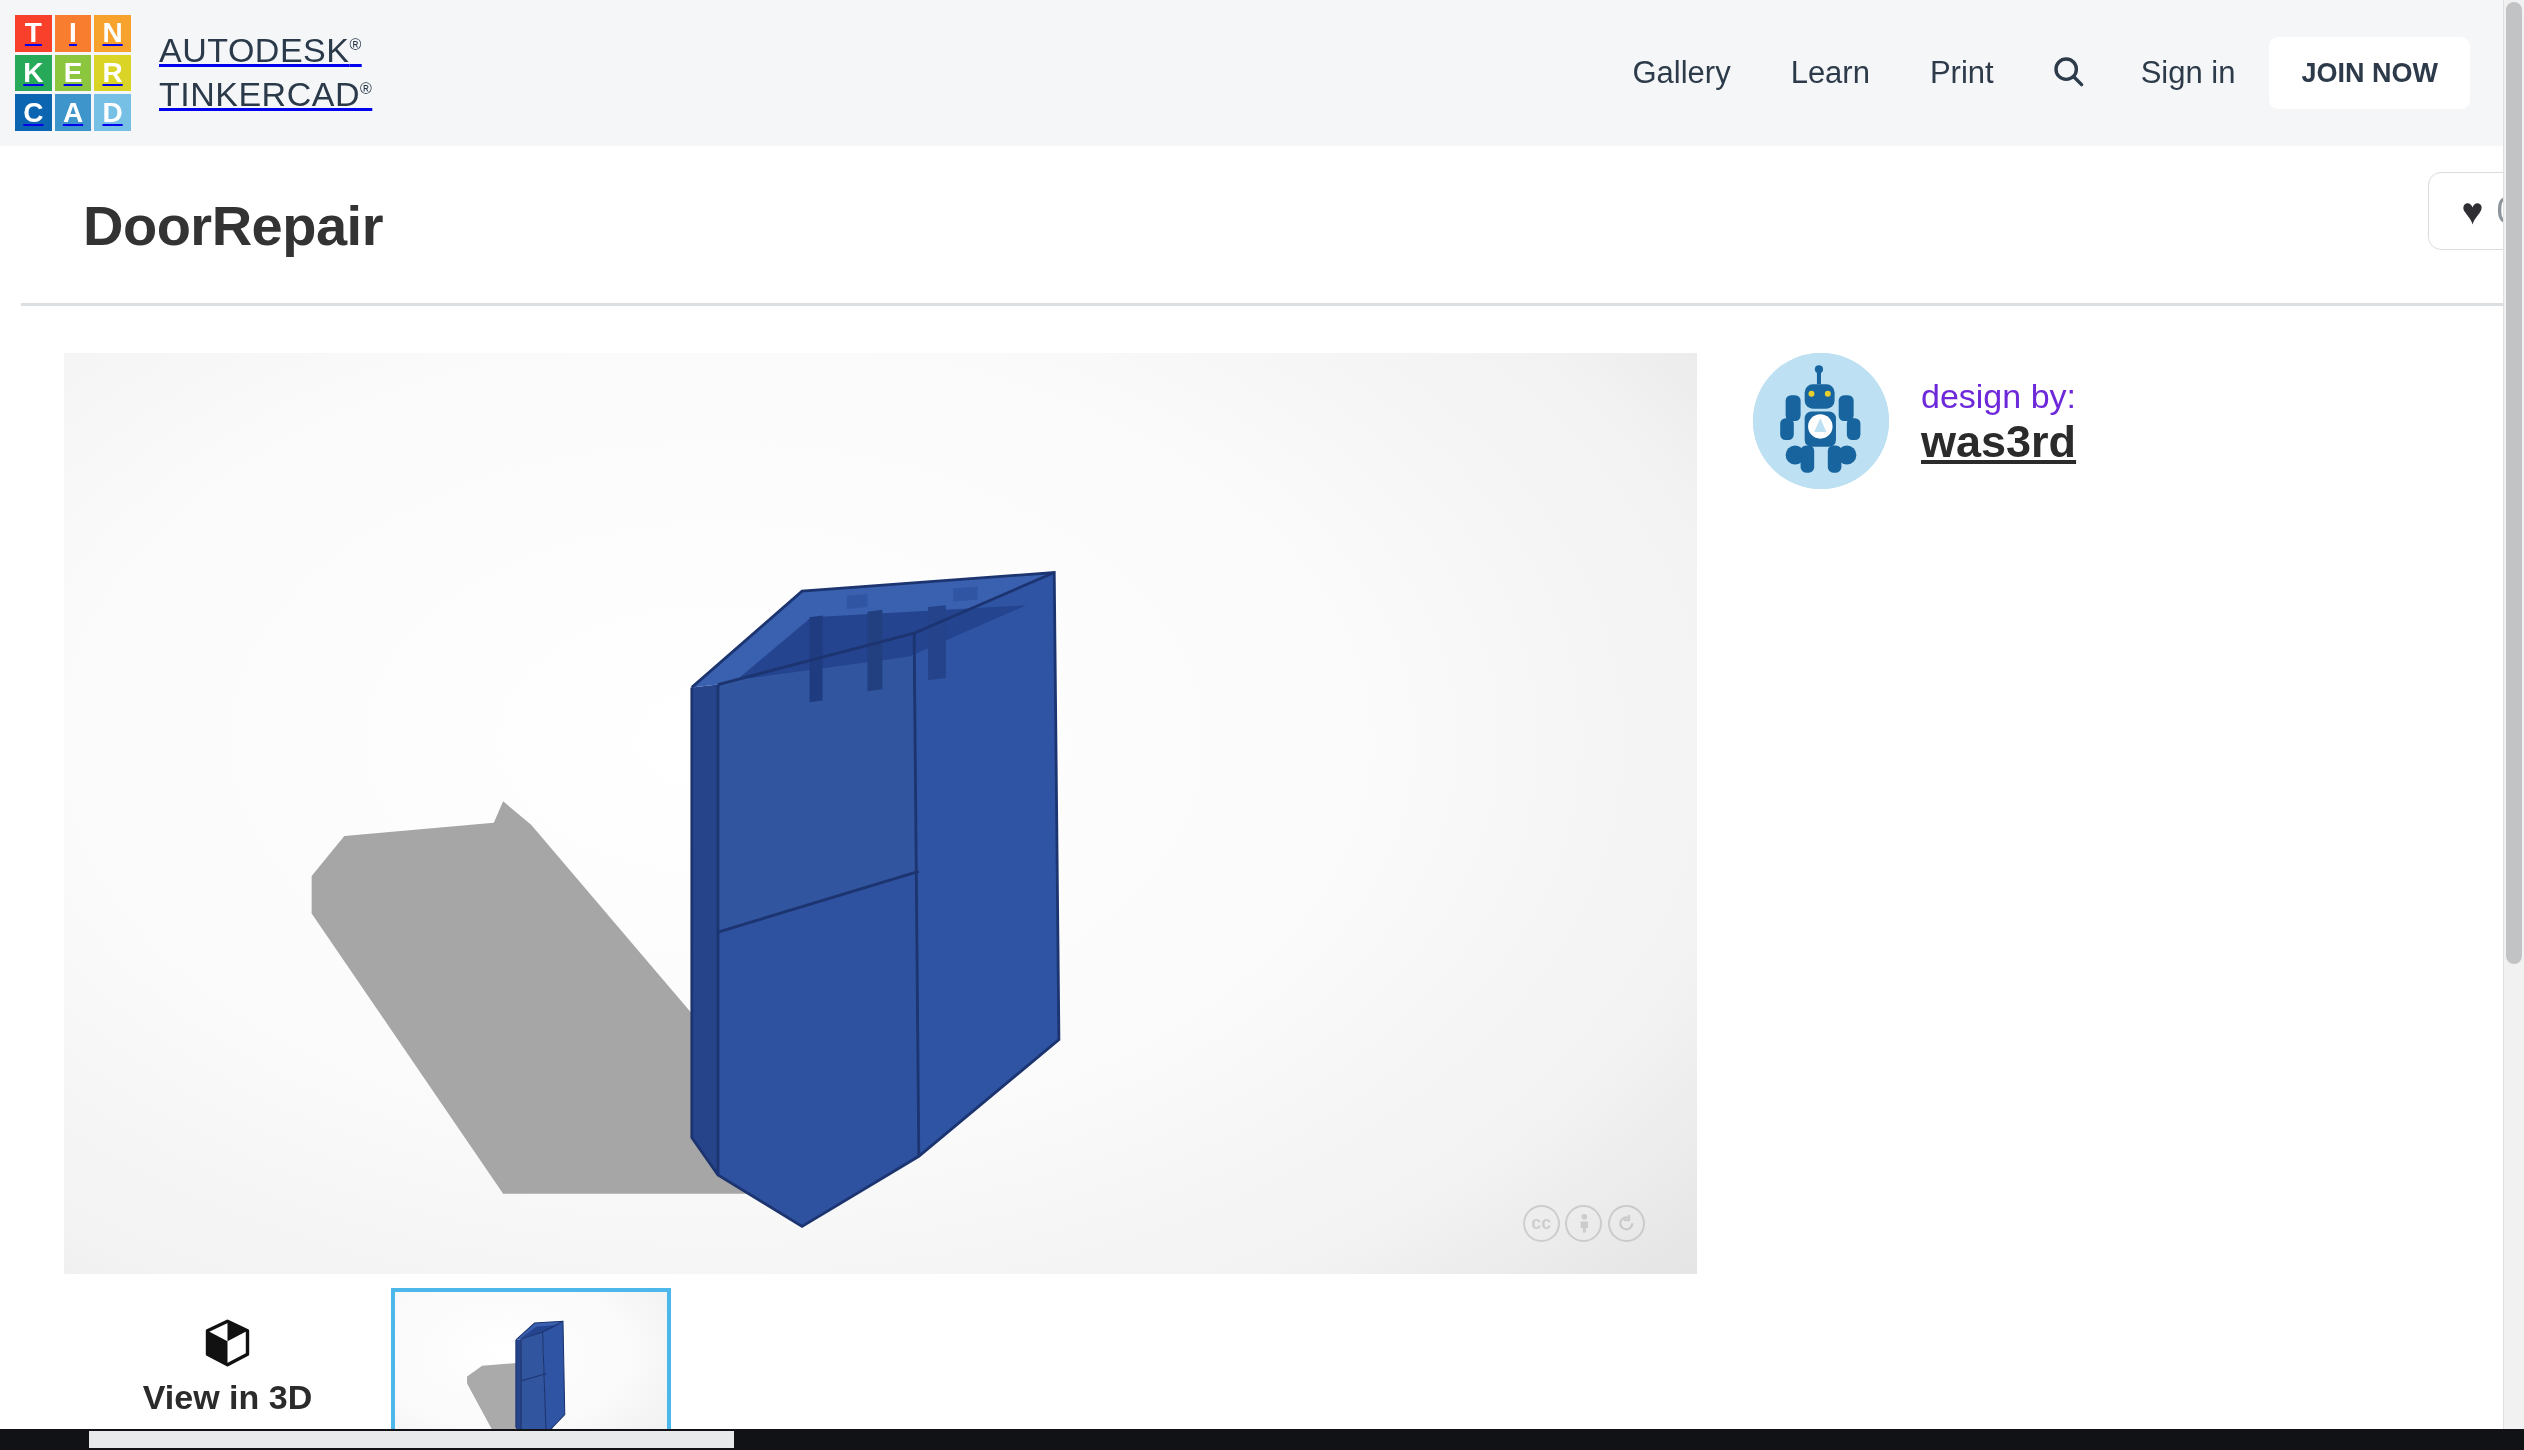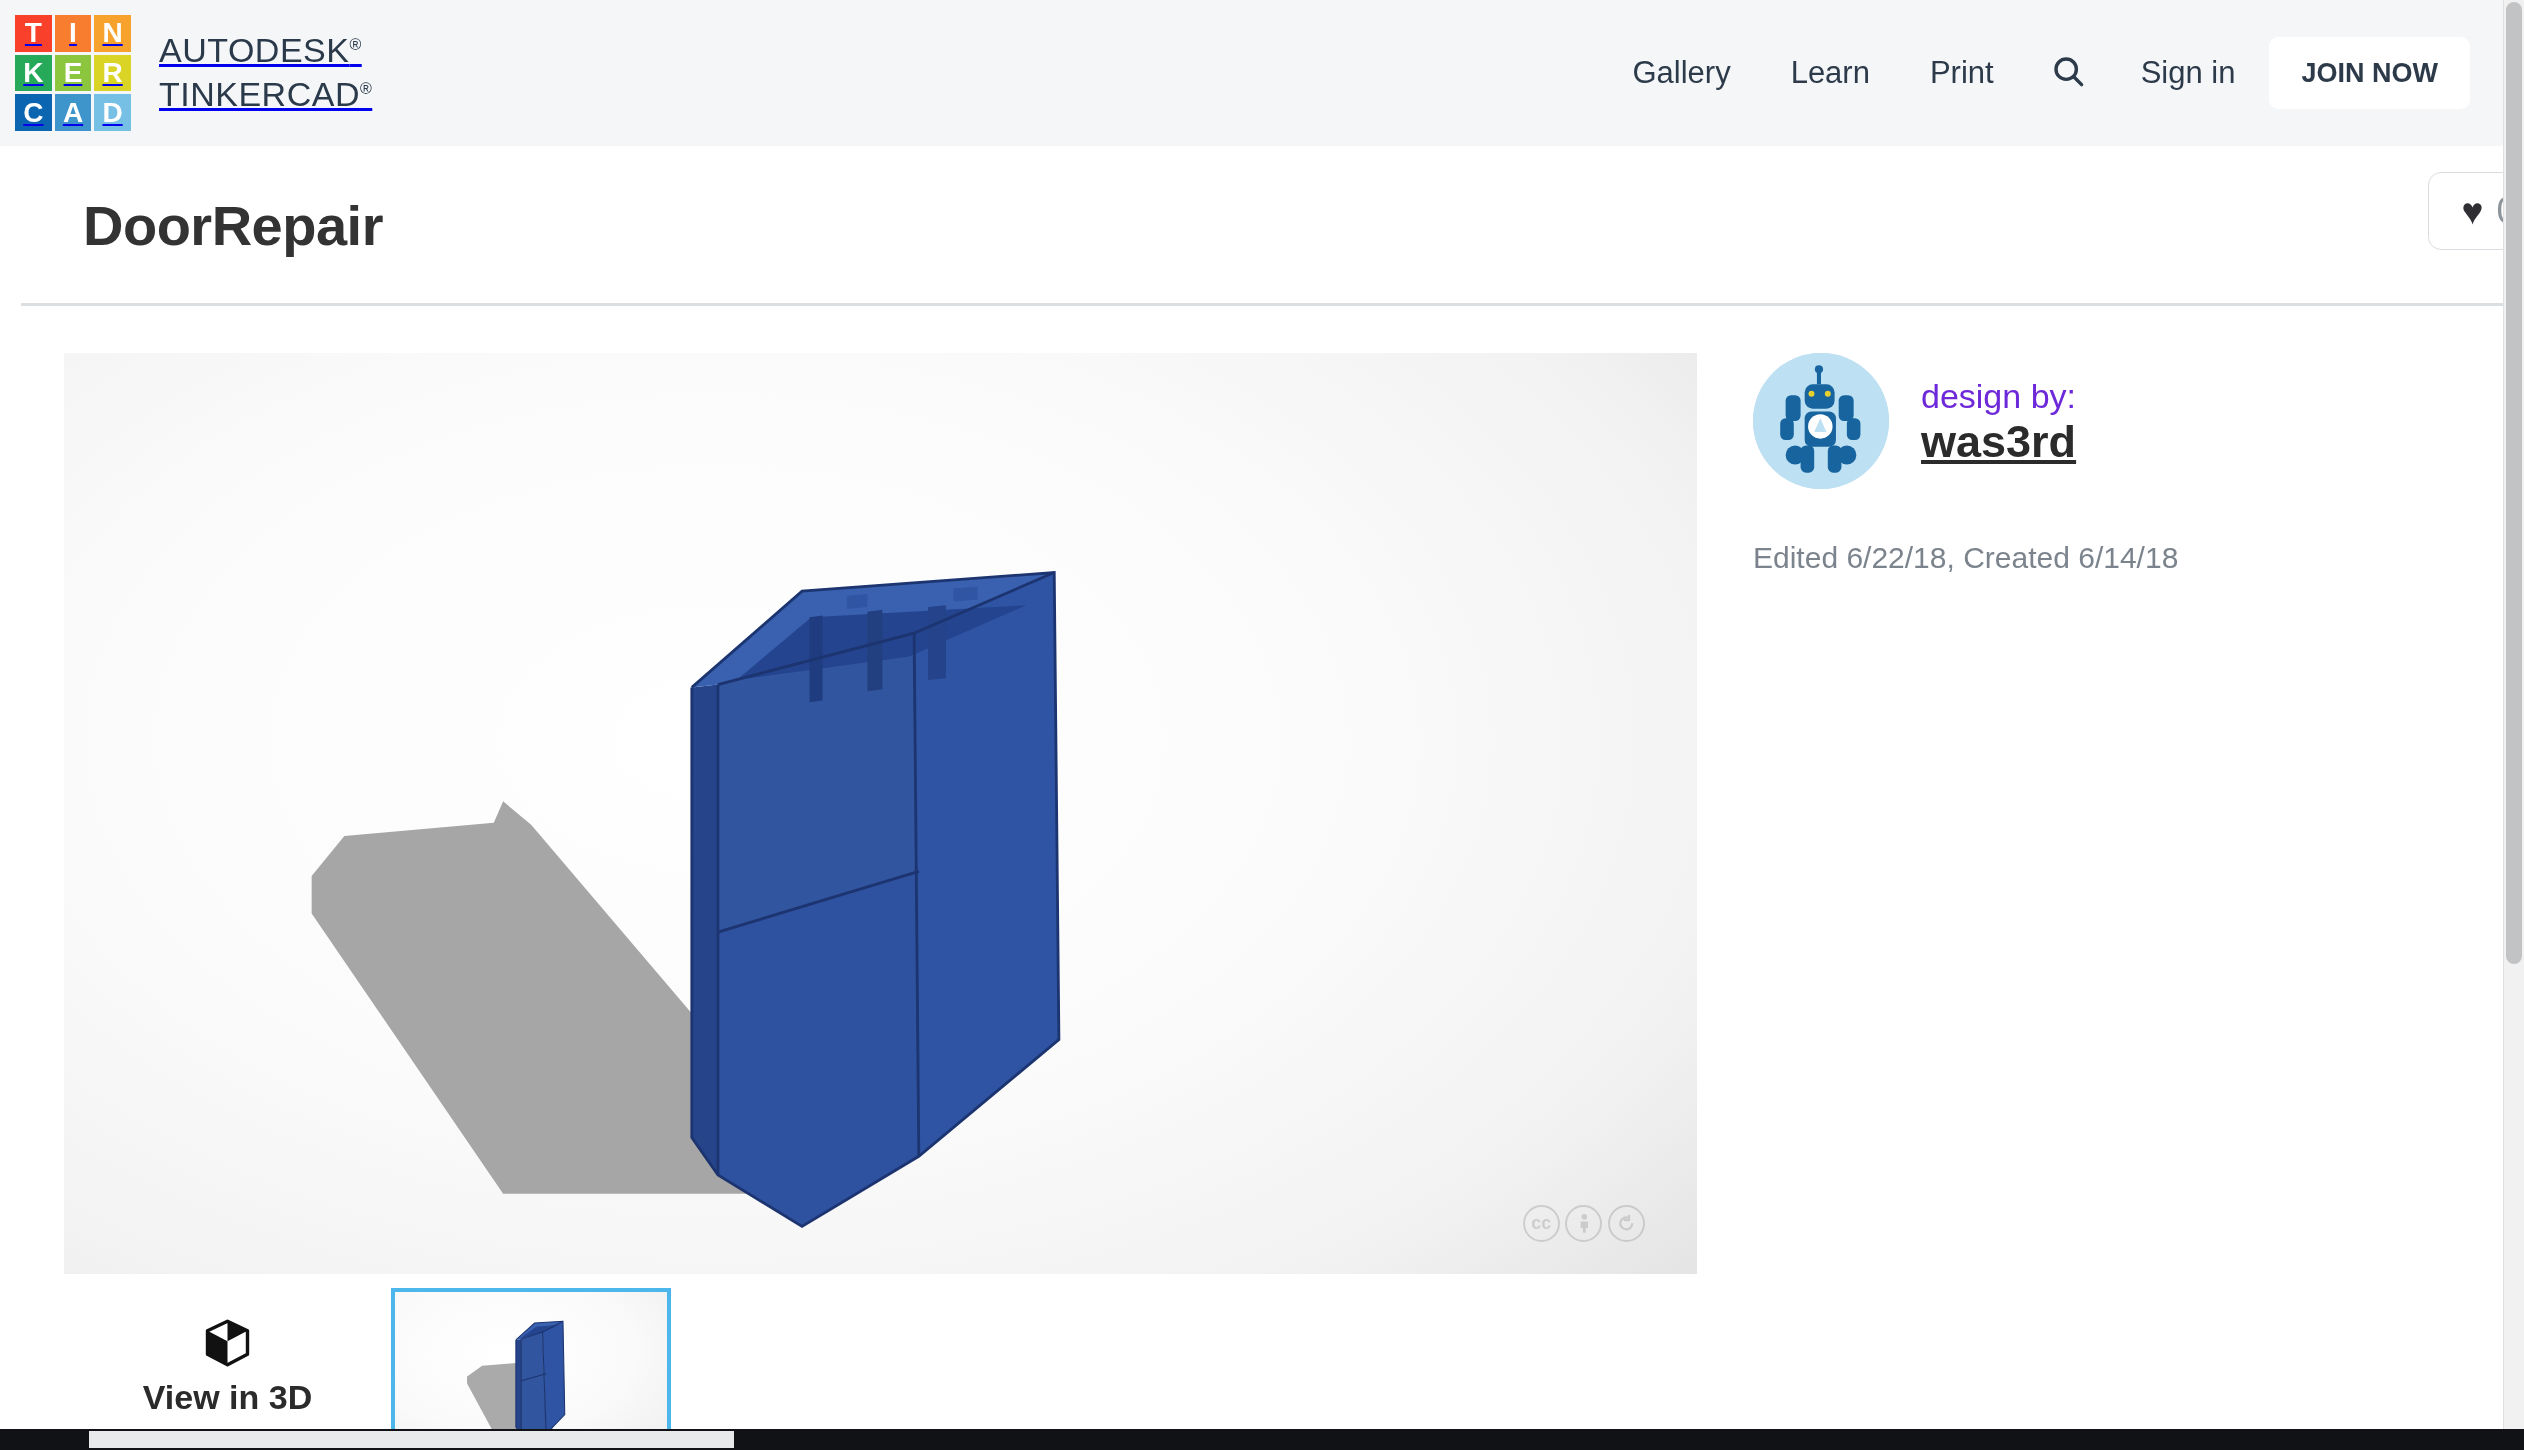--- a/index.html
+++ b/index.html
@@ -454,21 +454,20 @@
         <circle cx="49.5" cy="54" r="9" fill="#ffffff"></circle>
         <path d="M49.5 48 L54 58 L45 58 Z" fill="#bde0f2"></path>
       </svg>
     </div>
     <div class="author-info">
       <div class="design-by">design by:</div>
       <a class="author-name" href="#">was3rd</a>
     </div>
   </div>
 
-  <div class="dates">Edited 6/22/18, Created 6/14/18</div>
 
 </div>
 
 <div class="thumb-strip">
 
   <div class="view3d">
     <span class="cube-icon">
       <svg width="49" height="50" viewBox="0 0 24 25">
         <path d="M12 1.6 L22 6.4 L22 18.1 L12 23.4 L2 18.1 L2 6.4 Z" fill="#ffffff" stroke="#111111" stroke-width="1.7" stroke-linejoin="round"></path>
         <path d="M12 1.6 L22 6.4 L12 11.6 Z" fill="#111111"></path>

